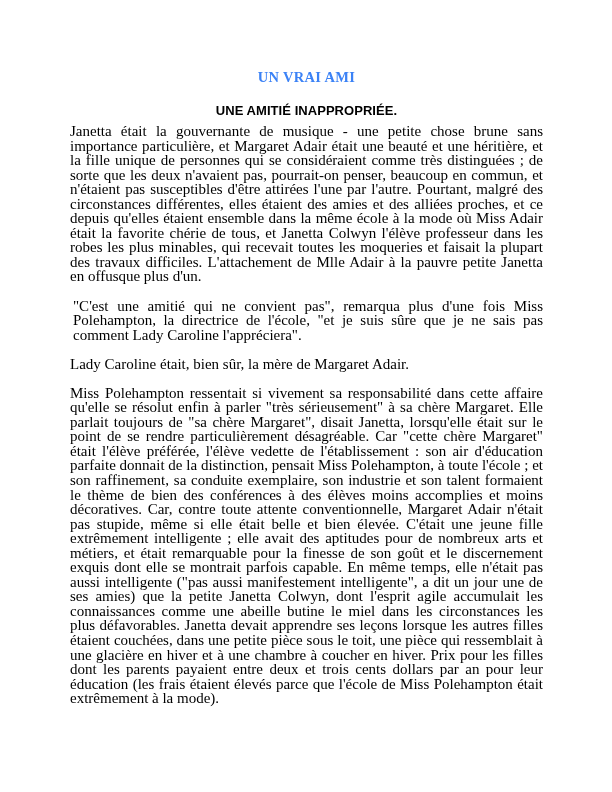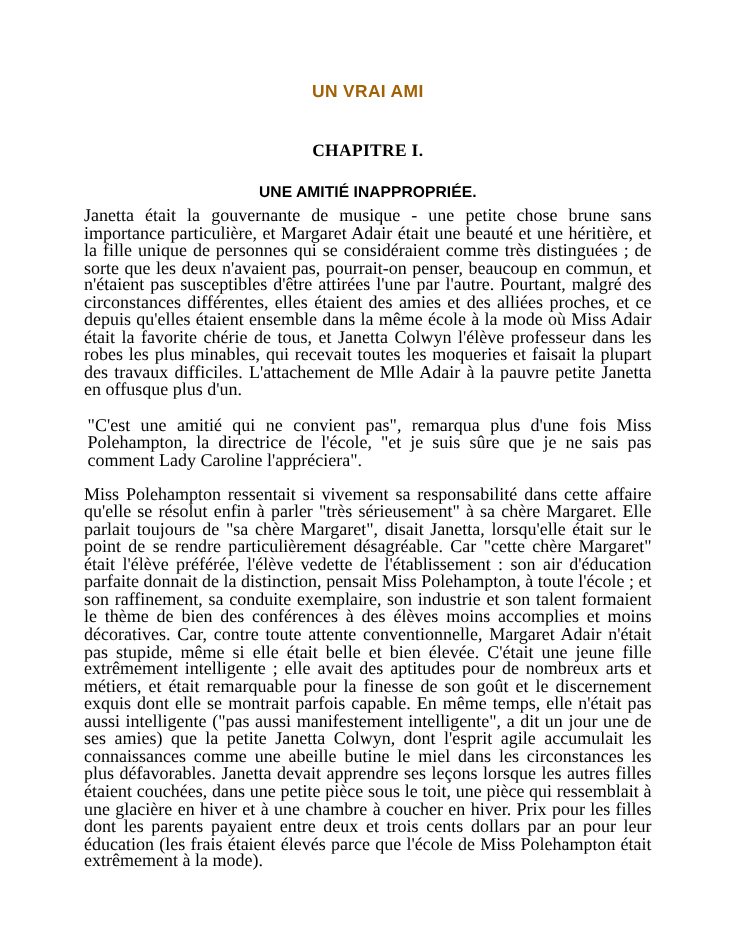--- a/index.html
+++ b/index.html
@@ -16,25 +16,25 @@
     box-sizing: border-box;
   }
   .content {
     position: absolute;
     left: 70px;
     top: 0;
     width: 473px;
   }
   .doc-title {
     text-align: center;
-    font-family: Liberation Sans, sans-serif;
+    font-family: Liberation Serif, serif;
     font-weight: bold;
     font-size: 14.5px;
     letter-spacing: 0.3px;
-    color: #a16207;
+    color: #3b82f6;
     margin: 0;
     padding-top: 69px;
   }
   .chapter-title {
     text-align: center;
     font-family: "Liberation Serif", "DejaVu Serif", serif;
     font-weight: bold;
     font-size: 14.5px;
     letter-spacing: 0.3px;
     color: #000000;
@@ -74,24 +74,24 @@
   }
 </style>
 </head>
 <body>
 
 <div class="page">
   <div class="content">
 
     <h1 class="doc-title">UN VRAI AMI</h1>
 
-    <h2 class="chapter-title">CHAPITRE I.</h2>
 
     <h3 class="section-subtitle">UNE AMITIÉ INAPPROPRIÉE.</h3>
 
     <div class="body-block">
       <p class="para">Janetta était la gouvernante de musique - une petite chose brune sans importance particulière, et Margaret Adair était une beauté et une héritière, et la fille unique de personnes qui se considéraient comme très distinguées ; de sorte que les deux n'avaient pas, pourrait-on penser, beaucoup en commun, et n'étaient pas susceptibles d'être attirées l'une par l'autre. Pourtant, malgré des circonstances différentes, elles étaient des amies et des alliées proches, et ce depuis qu'elles étaient ensemble dans la même école à la mode où Miss Adair était la favorite chérie de tous, et Janetta Colwyn l'élève professeur dans les robes les plus minables, qui recevait toutes les moqueries et faisait la plupart des travaux difficiles. L'attachement de Mlle Adair à la pauvre petite Janetta en offusque plus d'un.</p>
       <p class="para indented">"C'est une amitié qui ne convient pas", remarqua plus d'une fois Miss Polehampton, la directrice de l'école, "et je suis sûre que je ne sais pas comment Lady Caroline l'appréciera".</p>
+      <p class="para">Lady Caroline était, bien sûr, la mère de Margaret Adair.</p>
       <p class="para">Miss Polehampton ressentait si vivement sa responsabilité dans cette affaire qu'elle se résolut enfin à parler "très sérieusement" à sa chère Margaret. Elle parlait toujours de "sa chère Margaret", disait Janetta, lorsqu'elle était sur le point de se rendre particulièrement désagréable. Car "cette chère Margaret" était l'élève préférée, l'élève vedette de l'établissement : son air d'éducation parfaite donnait de la distinction, pensait Miss Polehampton, à toute l'école ; et son raffinement, sa conduite exemplaire, son industrie et son talent formaient le thème de bien des conférences à des élèves moins accomplies et moins décoratives. Car, contre toute attente conventionnelle, Margaret Adair n'était pas stupide, même si elle était belle et bien élevée. C'était une jeune fille extrêmement intelligente ; elle avait des aptitudes pour de nombreux arts et métiers, et était remarquable pour la finesse de son goût et le discernement exquis dont elle se montrait parfois capable. En même temps, elle n'était pas aussi intelligente ("pas aussi manifestement intelligente", a dit un jour une de ses amies) que la petite Janetta Colwyn, dont l'esprit agile accumulait les connaissances comme une abeille butine le miel dans les circonstances les plus défavorables. Janetta devait apprendre ses leçons lorsque les autres filles étaient couchées, dans une petite pièce sous le toit, une pièce qui ressemblait à une glacière en hiver et à une chambre à coucher en hiver. Prix pour les filles dont les parents payaient entre deux et trois cents dollars par an pour leur éducation (les frais étaient élevés parce que l'école de Miss Polehampton était extrêmement à la mode).</p>
     </div>
 
   </div>
 </div>
 
 </body></html>

